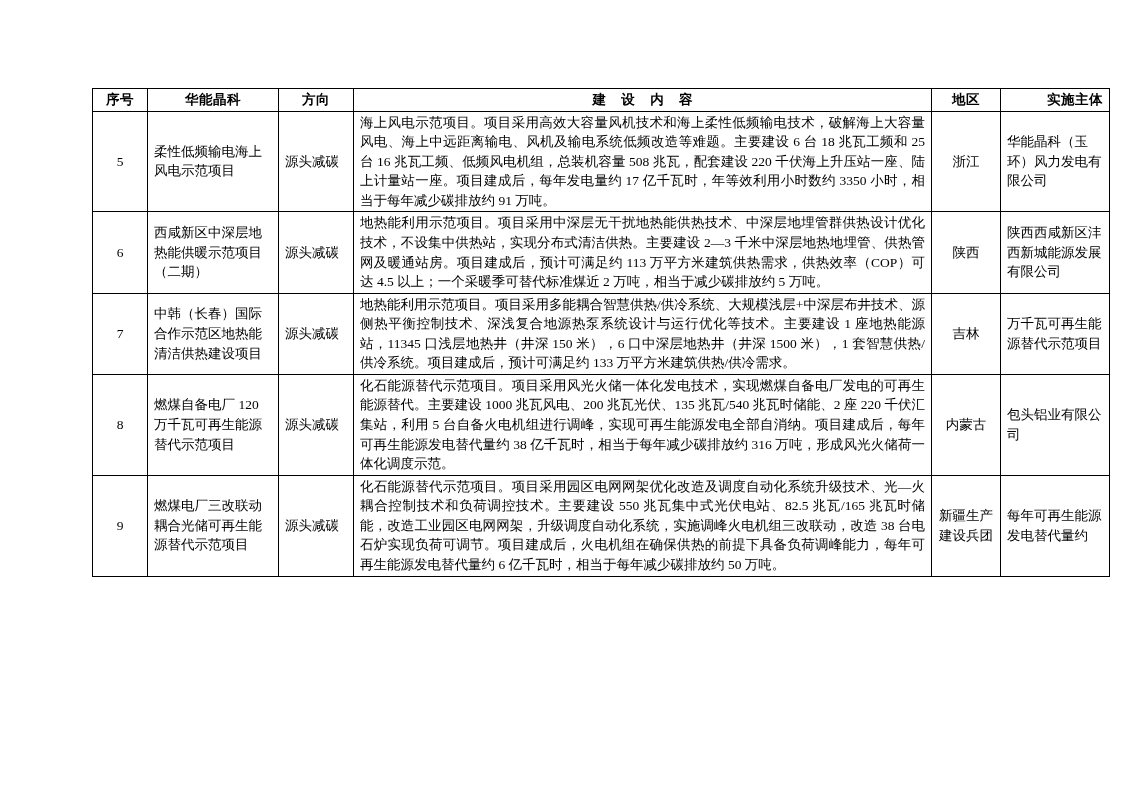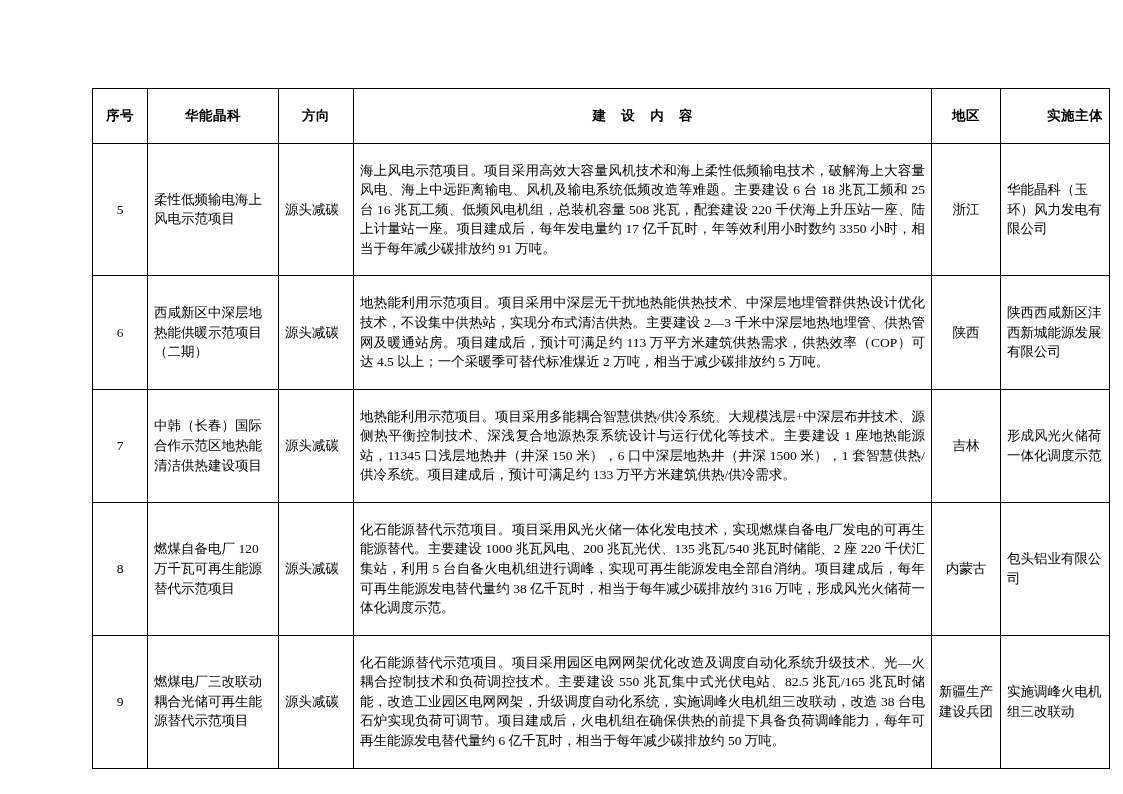--- a/index.html
+++ b/index.html
@@ -23,21 +23,21 @@
   }
   table.project-table {
     border-collapse: collapse;
     width: 939px;
     table-layout: fixed;
   }
   table.project-table th,
   table.project-table td {
     border: 1px solid #000000;
     vertical-align: middle;
-    padding: 17px 6px;
+    padding: 1px 6px;
     font-size: 13.5px;
     line-height: 1.45;
   }
   thead th {
     text-align: center;
     font-weight: bold;
     font-size: 14px;
     padding: 7px 4px;
     letter-spacing: 0.5px;
   }
@@ -116,33 +116,33 @@
         <td class="cell-content">地热能利用示范项目。项目采用中深层无干扰地热能供热技术、中深层地埋管群供热设计优化技术，不设集中供热站，实现分布式清洁供热。主要建设 2—3 千米中深层地热地埋管、供热管网及暖通站房。项目建成后，预计可满足约 113 万平方米建筑供热需求，供热效率（COP）可达 4.5 以上；一个采暖季可替代标准煤近 2 万吨，相当于减少碳排放约 5 万吨。</td>
         <td class="cell-region">陕西</td>
         <td class="cell-subject">陕西西咸新区沣西新城能源发展有限公司</td>
       </tr>
       <tr>
         <td class="cell-seq">7</td>
         <td class="cell-name">中韩（长春）国际合作示范区地热能清洁供热建设项目</td>
         <td class="cell-dir">源头减碳</td>
         <td class="cell-content">地热能利用示范项目。项目采用多能耦合智慧供热/供冷系统、大规模浅层+中深层布井技术、源侧热平衡控制技术、深浅复合地源热泵系统设计与运行优化等技术。主要建设 1 座地热能源站，11345 口浅层地热井（井深 150 米），6 口中深层地热井（井深 1500 米），1 套智慧供热/供冷系统。项目建成后，预计可满足约 133 万平方米建筑供热/供冷需求。</td>
         <td class="cell-region">吉林</td>
-        <td class="cell-subject">形成风光火储荷一体化调度示范</td>
+        <td class="cell-subject">万千瓦可再生能源替代示范项目</td>
       </tr>
       <tr>
         <td class="cell-seq">8</td>
         <td class="cell-name">燃煤自备电厂 120 万千瓦可再生能源替代示范项目</td>
         <td class="cell-dir">源头减碳</td>
         <td class="cell-content">化石能源替代示范项目。项目采用风光火储一体化发电技术，实现燃煤自备电厂发电的可再生能源替代。主要建设 1000 兆瓦风电、200 兆瓦光伏、135 兆瓦/540 兆瓦时储能、2 座 220 千伏汇集站，利用 5 台自备火电机组进行调峰，实现可再生能源发电全部自消纳。项目建成后，每年可再生能源发电替代量约 38 亿千瓦时，相当于每年减少碳排放约 316 万吨，形成风光火储荷一体化调度示范。</td>
         <td class="cell-region">内蒙古</td>
         <td class="cell-subject">包头铝业有限公司</td>
       </tr>
       <tr>
         <td class="cell-seq">9</td>
         <td class="cell-name">燃煤电厂三改联动耦合光储可再生能源替代示范项目</td>
         <td class="cell-dir">源头减碳</td>
         <td class="cell-content">化石能源替代示范项目。项目采用园区电网网架优化改造及调度自动化系统升级技术、光—火耦合控制技术和负荷调控技术。主要建设 550 兆瓦集中式光伏电站、82.5 兆瓦/165 兆瓦时储能，改造工业园区电网网架，升级调度自动化系统，实施调峰火电机组三改联动，改造 38 台电石炉实现负荷可调节。项目建成后，火电机组在确保供热的前提下具备负荷调峰能力，每年可再生能源发电替代量约 6 亿千瓦时，相当于每年减少碳排放约 50 万吨。</td>
         <td class="cell-region">新疆生产建设兵团</td>
-        <td class="cell-subject">实施调峰火电机组三改联动</td>
+        <td class="cell-subject">每年可再生能源发电替代量约</td>
       </tr>
     </tbody>
   </table>
 </div>
 
 </body></html>

